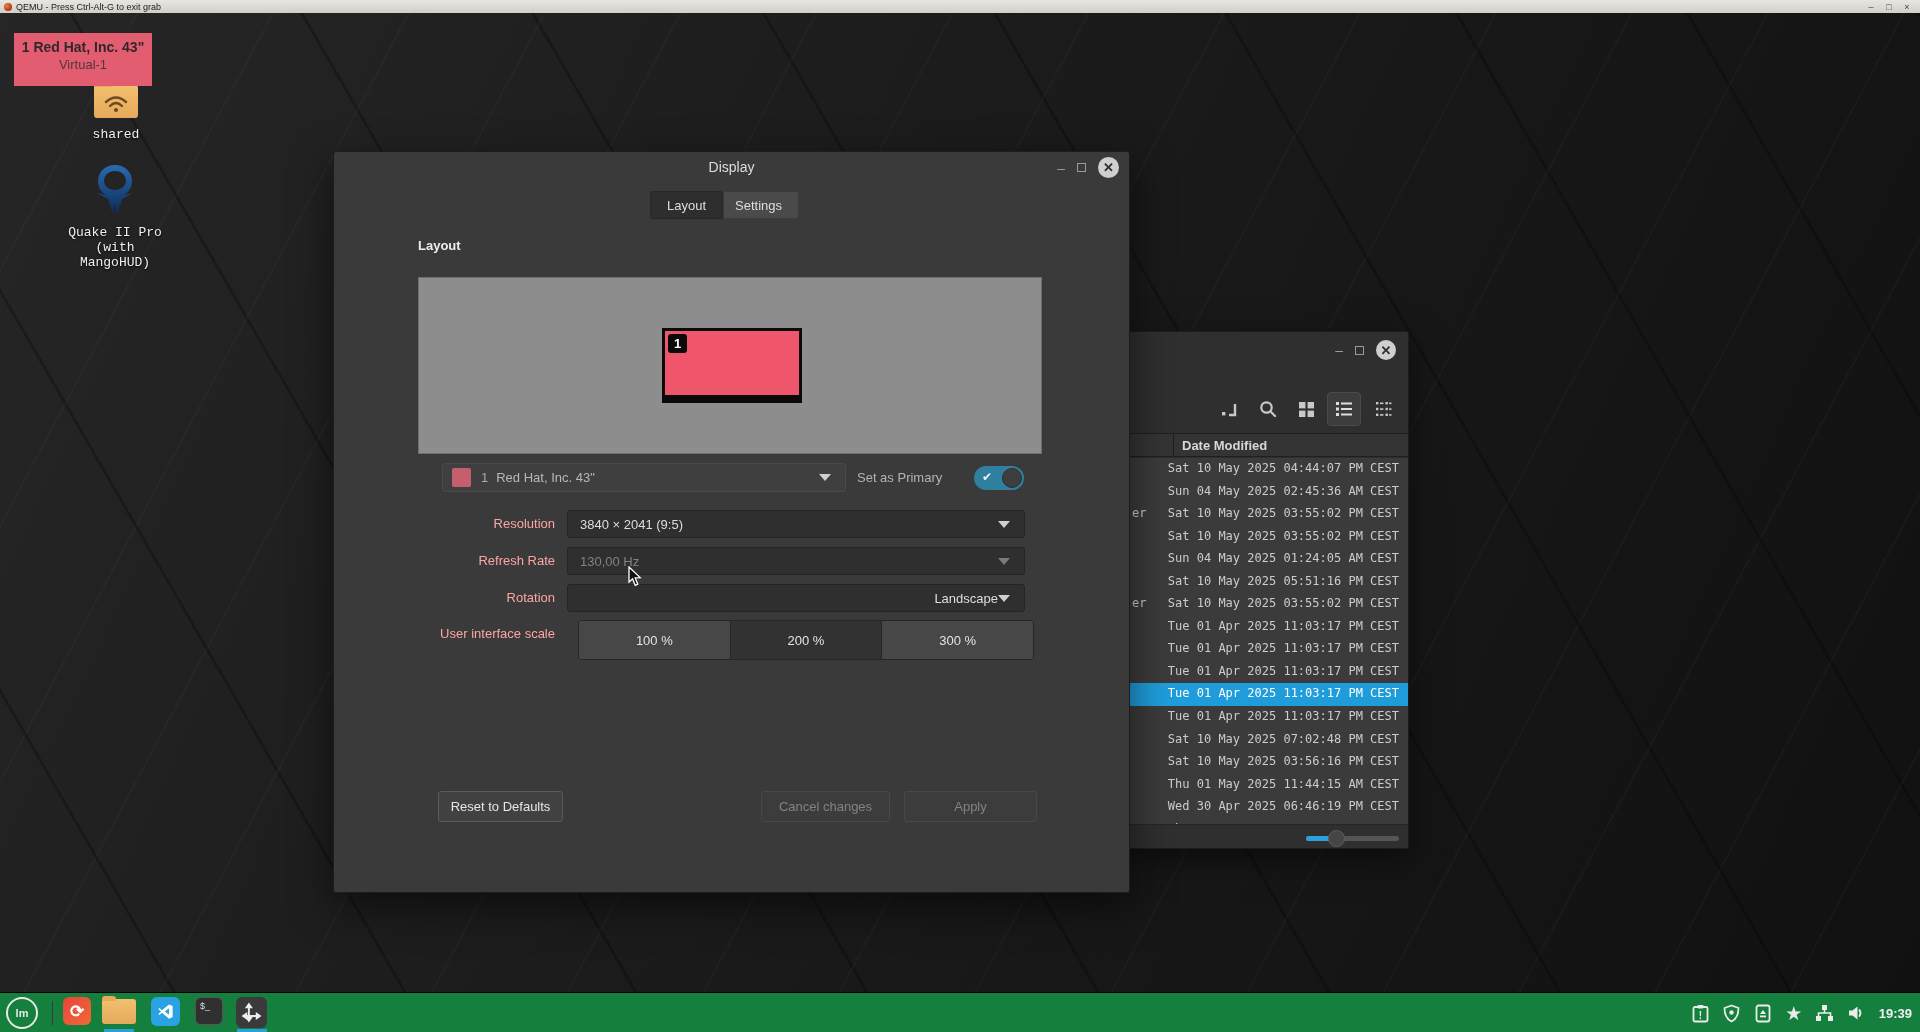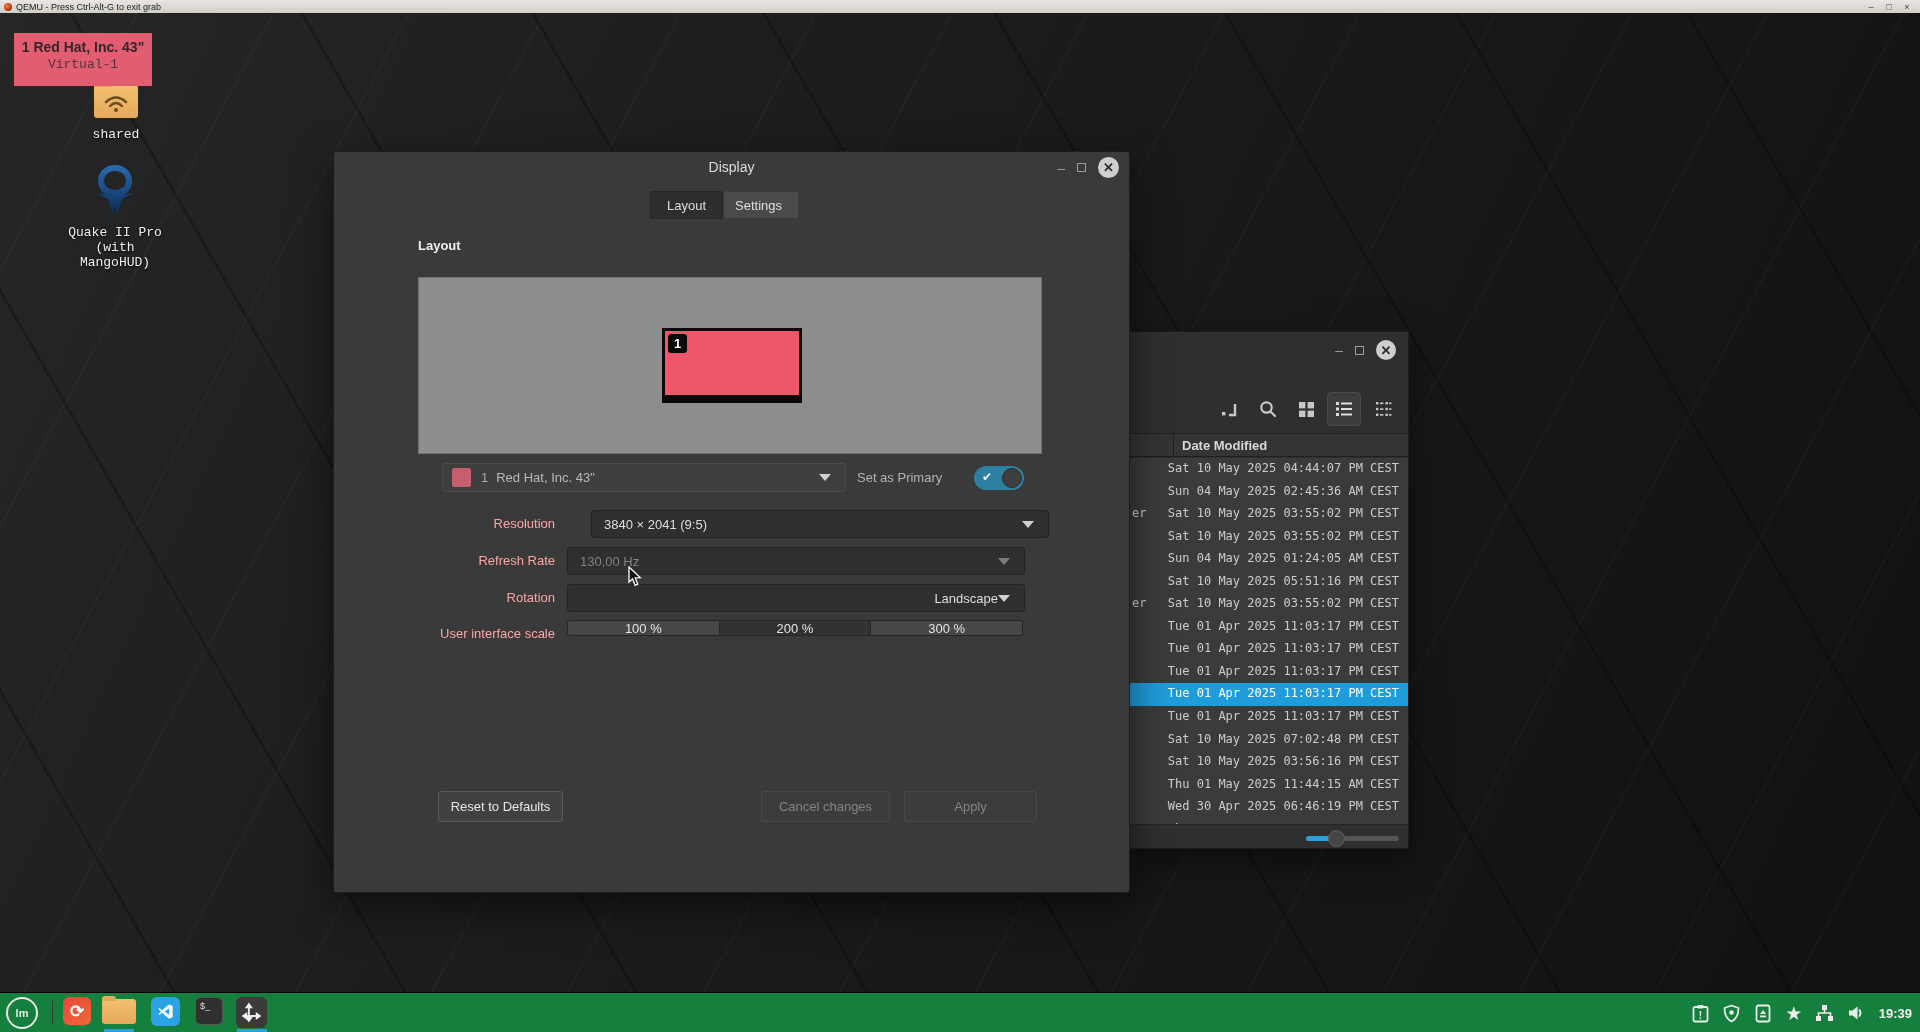--- a/index.html
+++ b/index.html
@@ -21,21 +21,21 @@
     background:
       repeating-linear-gradient(118deg, rgba(255,255,255,0.022) 0 2px, rgba(255,255,255,0) 2px 120px),
       repeating-linear-gradient(240deg, rgba(0,0,0,0.25) 0 3px, rgba(0,0,0,0) 3px 200px),
       linear-gradient(115deg, #262626 0%, #1d1d1d 35%, #181818 60%, #111 100%);
   }
 
   
   #osd-banner { position:absolute; left:14px; top:20px; width:138px; height:53px;
     background:#e25d70; color:#33272b; text-align:center; padding-top:6px; z-index:5; }
   #osd-banner .l1 { font-weight:bold; font-size:14px; }
-  #osd-banner .l2 { font-size:13px; color:#55353d; margin-top:2px;font-family:Liberation Mono, monospace; }
+  #osd-banner .l2 { font-size:13px; color:#55353d; margin-top:2px; }
 
   
   .desk-label { color:#f0f0f0; font-size:13px; text-align:center;
     text-shadow:0 1px 2px rgba(0,0,0,.9);font-family:Liberation Mono, monospace; }
   #shared-icon-wrap { position:absolute; left:84px; top:72px; width:64px; text-align:center; }
   .folder-glyph { position:relative; width:44px; height:33px; margin:0 auto;
     background:linear-gradient(#f3c06f,#e5a95c); border-radius:3px; }
   .folder-glyph:before { content:""; position:absolute; left:0; top:-4px; width:18px; height:6px;
     background:#e5a95c; border-radius:3px 3px 0 0; }
   .wifi { position:absolute; left:50%; top:58%; transform:translate(-50%,-50%); width:24px; height:18px; }
@@ -88,21 +88,21 @@
   #primary-toggle .chk { position:absolute; left:8px; top:4px; color:#e8f4f8; font-size:12px; }
   #primary-toggle .knob { position:absolute; right:2px; top:2px; width:20px; height:20px;
     border-radius:50%; background:#3e3e3e; border:1px solid #2c2c2c; }
 
   .field-label { position:absolute; width:210px; text-align:right; right:574px; color:#fca5a5; }
   .combo { position:absolute; left:233px; width:458px; height:28px; background:#2f2f2f;
     border:1px solid #242424; border-radius:3px; display:flex; align-items:center; }
   .combo .val { flex:1; margin-left:12px; color:#dedede; }
   .combo.disabled .val { color:#828282; }
 
-  #scale-group { position:absolute; left:233px; top:468px; width:456px; height:16px;
+  #scale-group { position:absolute; left:244px; top:468px; width:456px; height:40px;
     display:flex; border:1px solid #262626; border-radius:3px; overflow:hidden; }
   .scale-btn { flex:1; background:#474747; color:#e3e3e3; display:flex; align-items:center;
     justify-content:center; border-right:1px solid #262626; font-size:13px; }
   .scale-btn:last-child { border-right:none; }
   .scale-btn.selected { background:#323232; }
 
   .dlg-btn { position:absolute; top:639px; height:31px; border-radius:3px;
     display:flex; align-items:center; justify-content:center; font-size:13px; }
   #reset-btn { left:104px; width:125px; background:#414141; border:1px solid #5a5a5a; color:#e6e6e6; }
   #cancel-btn { left:427px; width:129px; background:#3c3c3c; border:1px solid #484848; color:#838383; }
@@ -367,21 +367,21 @@
     <span class="name">Red Hat, Inc. 43"</span>
     <div class="caret"></div>
   </div>
   <div id="primary-label">Set as Primary</div>
   <div id="primary-toggle">
     <span class="chk">✔</span>
     <div class="knob"></div>
   </div>
 
   <div class="field-label" style="top:364px;">Resolution</div>
-  <div class="combo" style="top:358px;margin-left:24px;">
+  <div class="combo" style="top:358px;">
     <span class="val">3840 × 2041 (9:5)</span>
     <div class="caret"></div>
   </div>
 
   <div class="field-label" style="top:401px;">Refresh Rate</div>
   <div class="combo disabled" style="top:395px;">
     <span class="val">130,00 Hz</span>
     <div class="caret dim"></div>
   </div>
 

